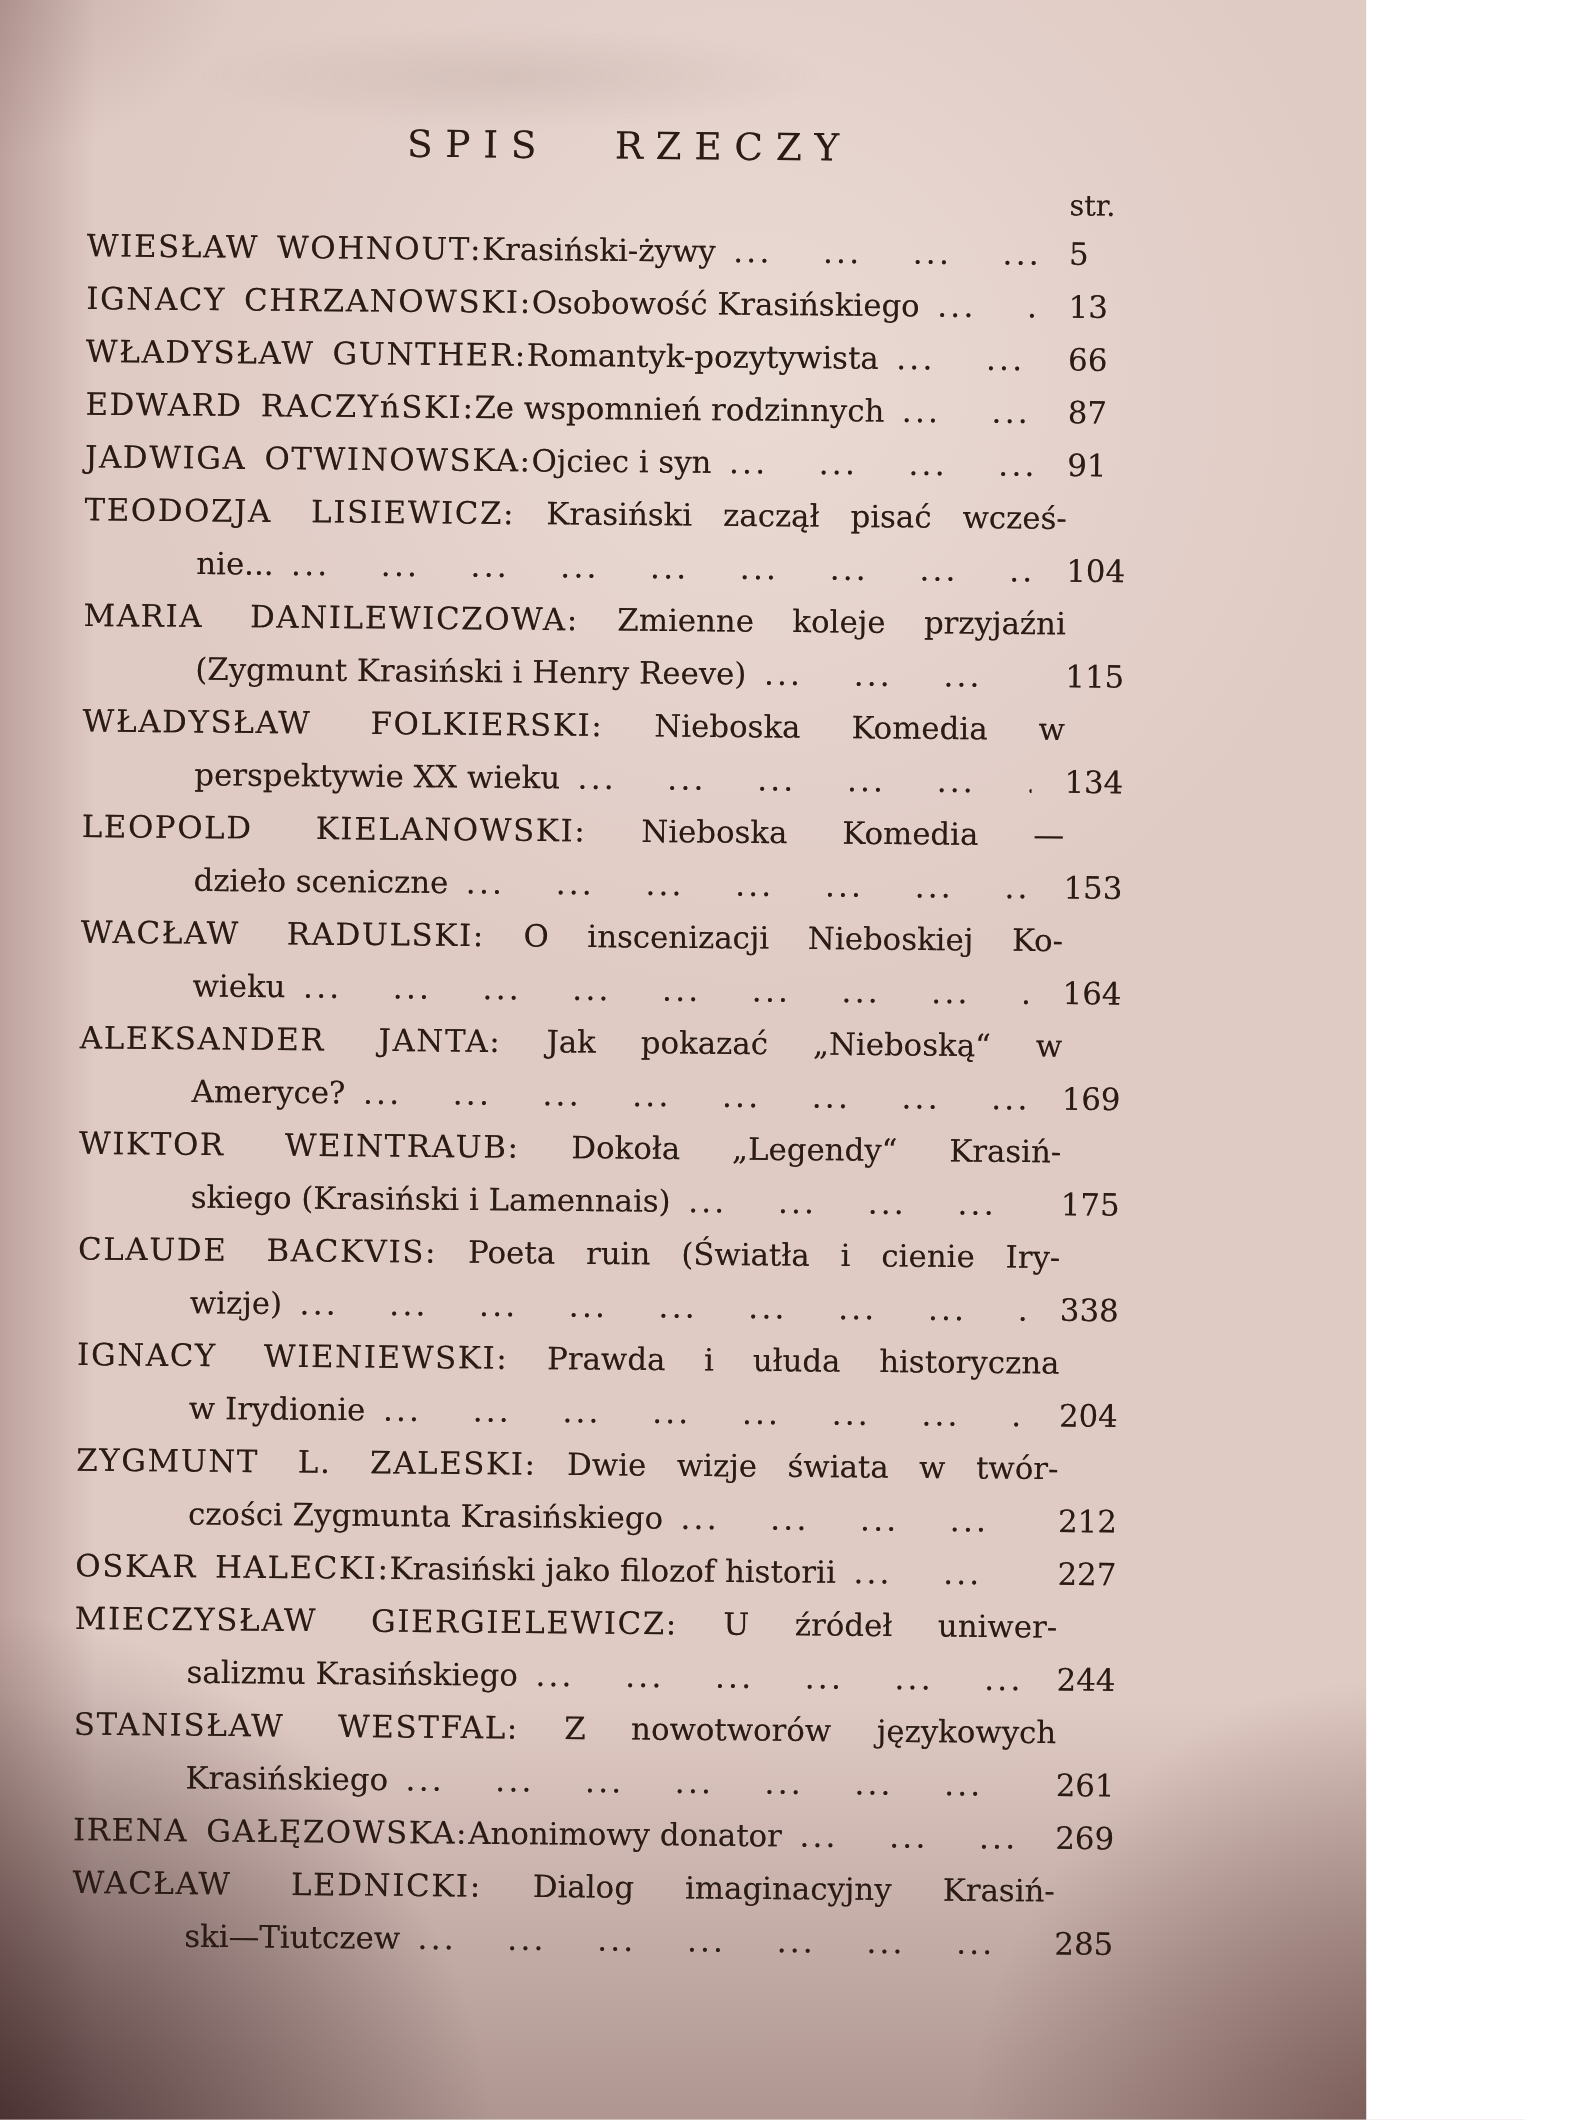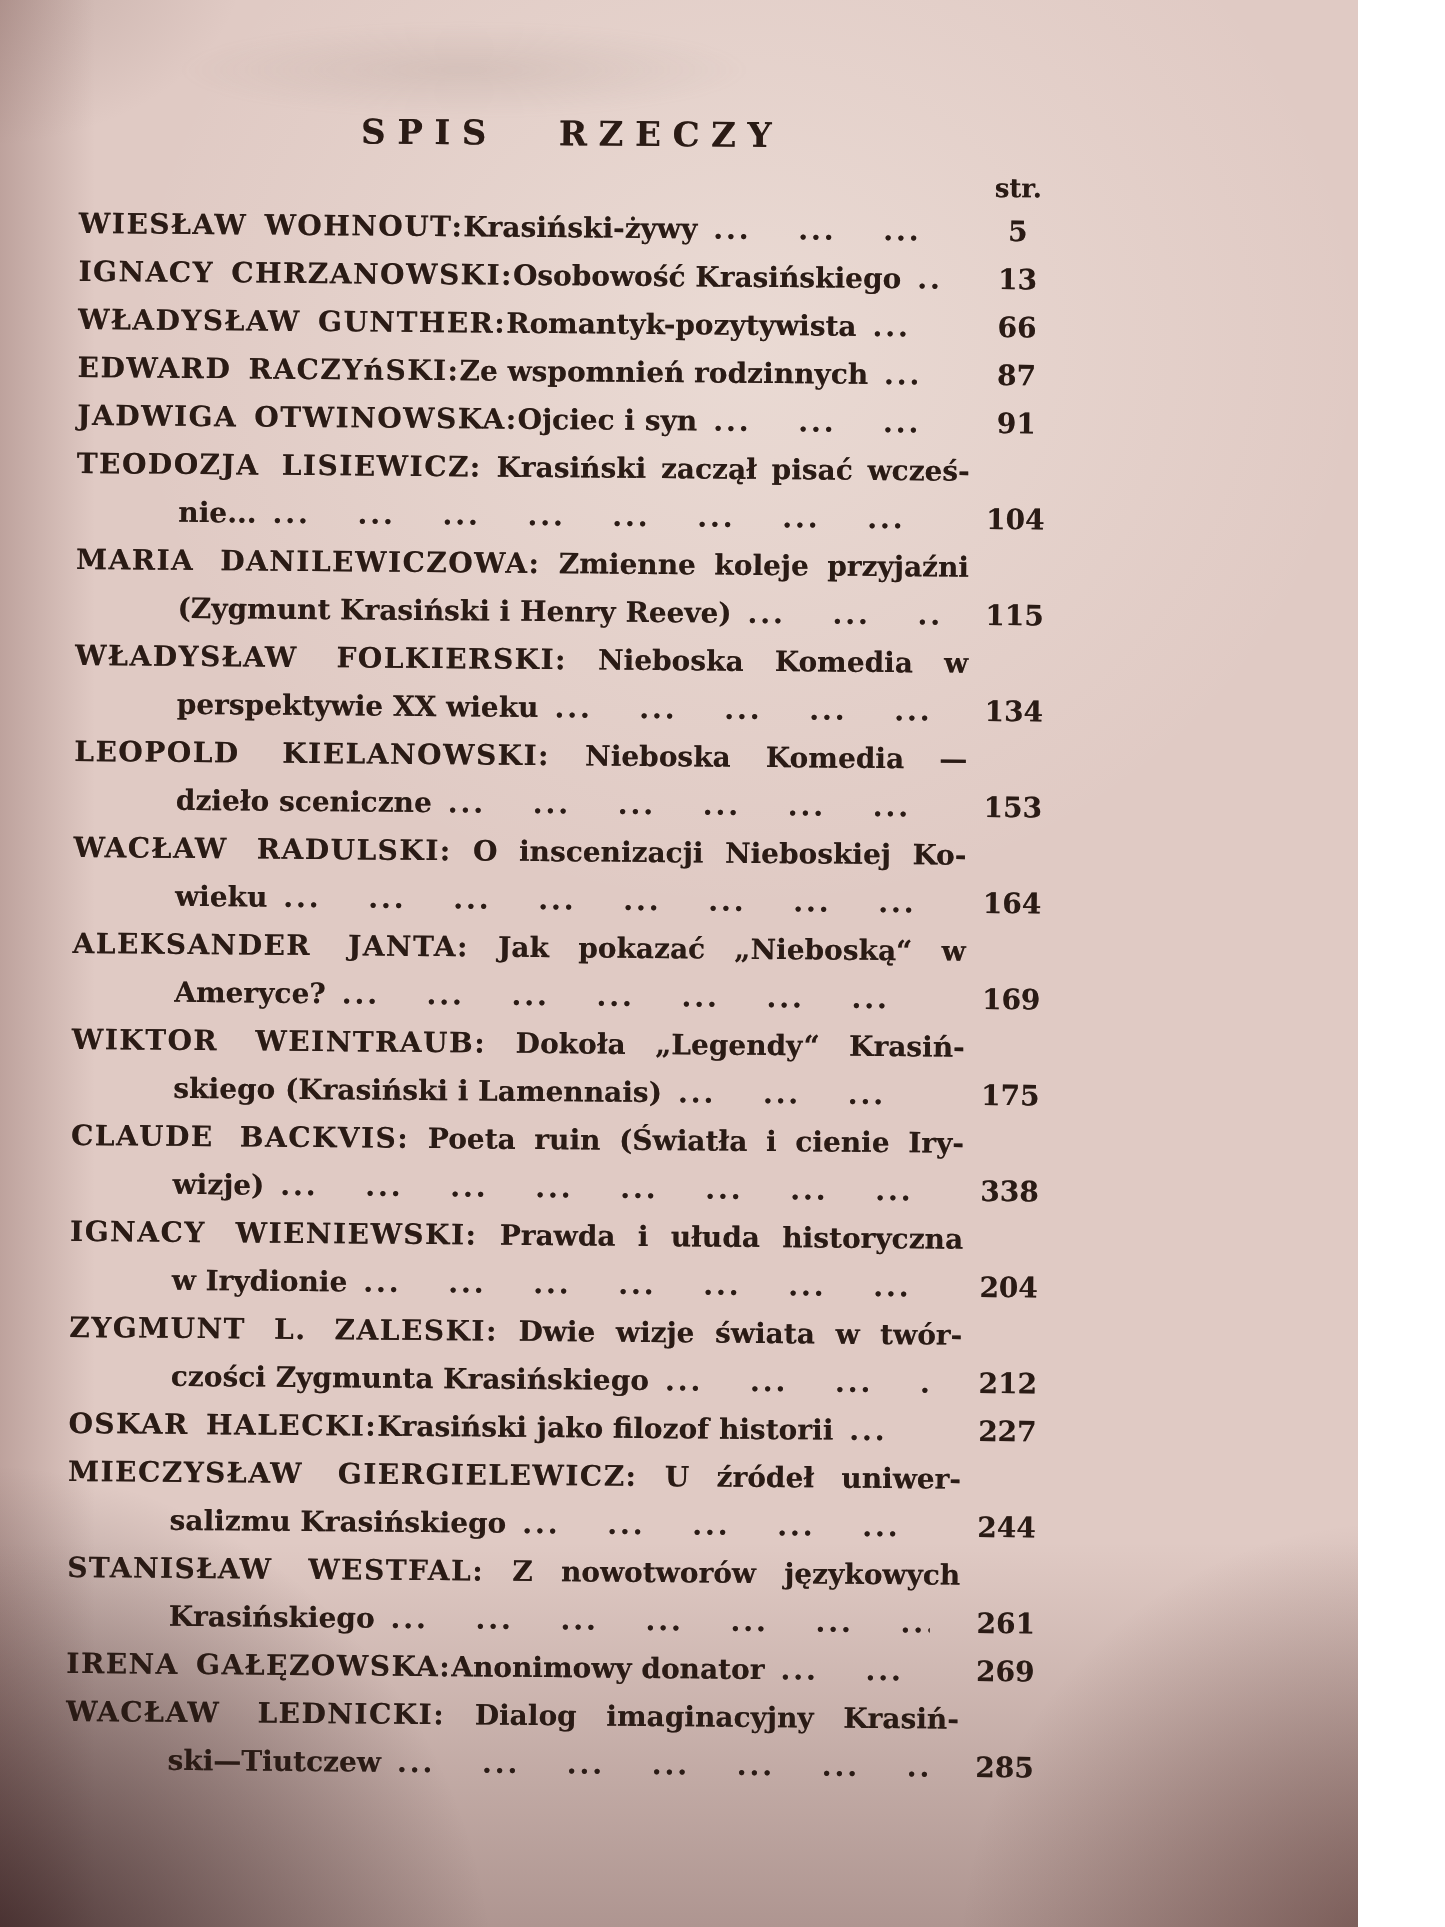--- a/index.html
+++ b/index.html
@@ -1,30 +1,29 @@
 <!DOCTYPE html>
 <html><head>
 <meta charset="utf-8">
 <style>
   html,body{margin:0;padding:0;}
   .page{
     position:relative;
-    width:1358px;height:1927px;
+    width:1242px;height:1927px;
     overflow:hidden;
     background-color:#e0cac4;
     background-image:
       radial-gradient(ellipse 55% 40% at -2% 104%, rgba(35,14,16,0.78), rgba(35,14,16,0) 70%),
       radial-gradient(ellipse 45% 32% at 103% 102%, rgba(60,25,22,0.50), rgba(60,25,22,0) 72%),
       linear-gradient(0deg, rgba(60,28,26,0.30), rgba(60,28,26,0) 20%),
       linear-gradient(90deg, rgba(110,70,66,0.30), rgba(110,70,66,0) 7%),
       radial-gradient(ellipse 70% 45% at 55% 18%, rgba(246,238,231,0.45), rgba(246,238,231,0) 65%),
       radial-gradient(ellipse 25% 12% at -2% -2%, rgba(120,90,85,0.28), rgba(120,90,85,0) 80%);
     font-family:"DejaVu Serif","Liberation Serif",serif;
     color:#2a1b15;
-    font-weight:bold;
   }
   .show-through{
     position:absolute;left:160px;top:10px;width:760px;height:120px;
     background:radial-gradient(ellipse 50% 50% at 40% 50%, rgba(150,128,120,0.18), rgba(150,128,120,0) 75%);
     filter:blur(4px);
   }
   .content{
     position:absolute;left:80px;top:104px;width:985px;
     transform:rotate(0.5deg);transform-origin:0 0;
     text-shadow:0 0 0.6px rgba(42,27,21,0.55);
@@ -39,21 +38,21 @@
   .str-row{font-size:26px;line-height:40px;}
   .ltext{flex:1;display:flex;align-items:baseline;min-width:0;white-space:nowrap;}
   .justify .ltext{display:block;white-space:normal;text-align:justify;text-align-last:justify;}
   .indent .ltext{padding-left:102px;}
   .caps{letter-spacing:1.5px;word-spacing:6px;}
   .leader{
     flex:1;min-width:0;overflow:hidden;white-space:nowrap;
     letter-spacing:3px;word-spacing:34px;
     margin-left:16px;margin-right:30px;
   }
-  .pnum{width:92px;flex:none;text-align:center;}
+  .pnum{width:92px;flex:none;text-align:left;}
 </style>
 </head>
 <body>
 
 <div class="page">
   <div class="show-through"></div>
   <div class="content">
     <div class="title">SPIS RZECZY</div>
     <div class="line str-row">
       <span class="ltext"></span>

